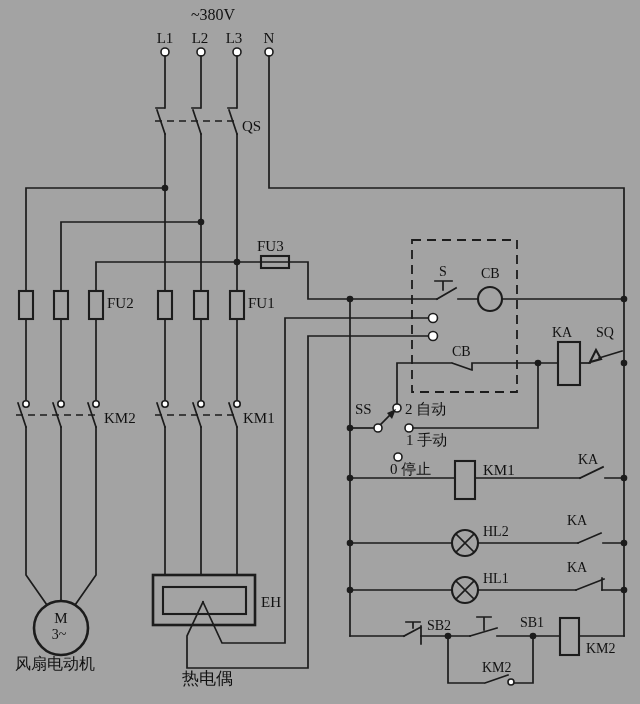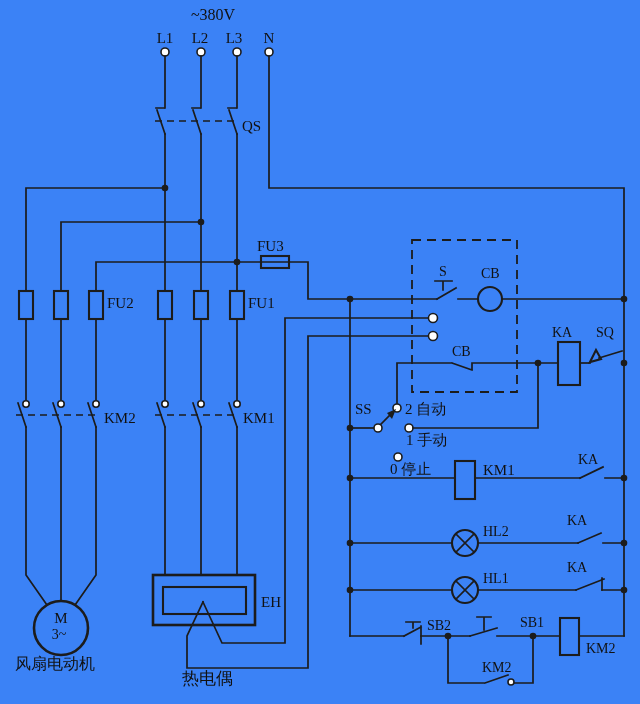--- a/index.html
+++ b/index.html
@@ -1,16 +1,16 @@
 <!DOCTYPE html>
 <html><head>
 <meta charset="utf-8">
 <style>
   html,body{margin:0;padding:0;background:#f4f4f4;}
-  .stage{position:relative;width:640px;height:704px;background:#3b82f6;overflow:hidden;
+  .stage{position:relative;width:640px;height:704px;background:#a3a3a3;overflow:hidden;
          font-family:"Liberation Serif","DejaVu Serif",serif;}
   svg{display:block}
   .wire{fill:none;stroke:#1c1c1c;stroke-width:1.7;stroke-linecap:square;stroke-linejoin:miter}
   .comp{fill:none;stroke:#1c1c1c;stroke-width:2.1}
   .thick{fill:none;stroke:#1c1c1c;stroke-width:2.6}
   .link{fill:none;stroke:#1c1c1c;stroke-width:1.5;stroke-dasharray:7 5}
   .boxdash{fill:none;stroke:#1c1c1c;stroke-width:1.8;stroke-dasharray:9 6}
   .dot{fill:#1c1c1c;stroke:none}
   .oterm{fill:#ffffff;stroke:#1c1c1c;stroke-width:1.6}
   .arrowhead{fill:#1c1c1c;stroke:none}

